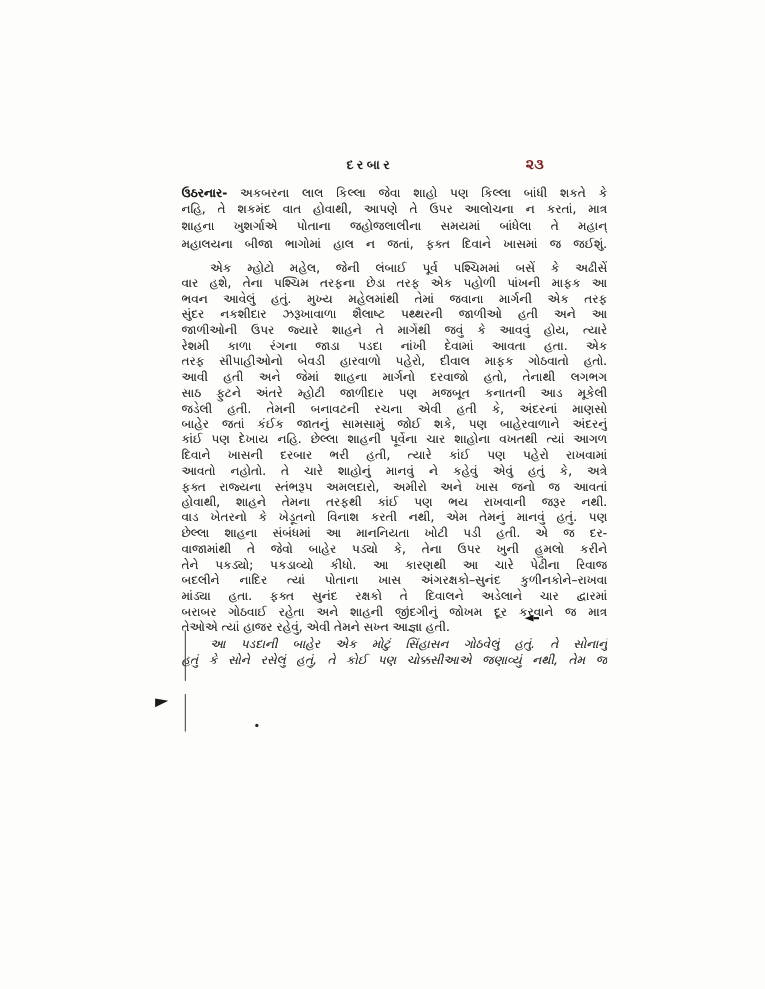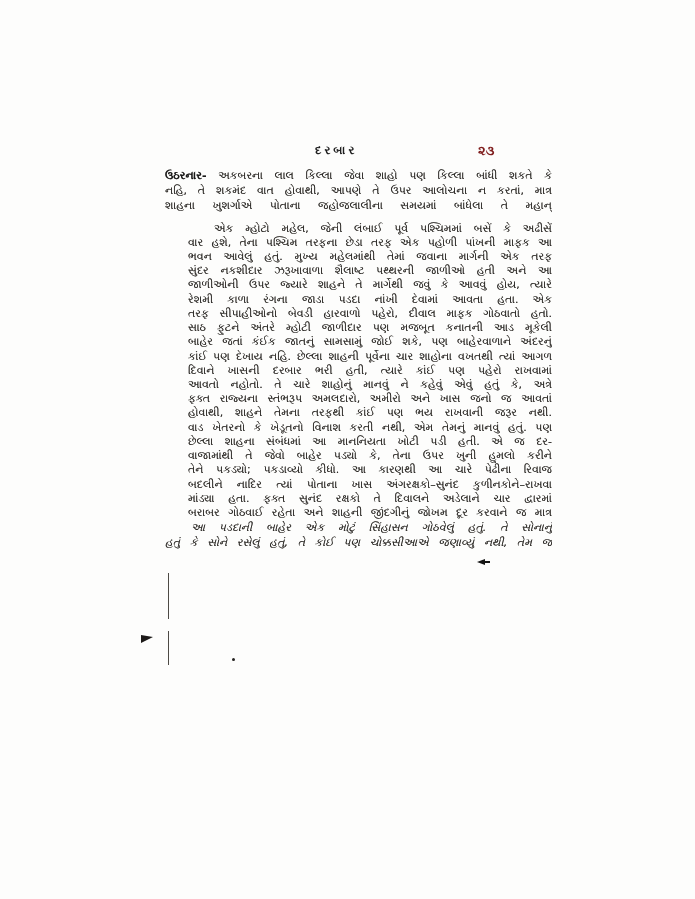--- a/index.html
+++ b/index.html
@@ -51,21 +51,21 @@
     text-align-last: justify;
     white-space: normal;
     overflow: hidden;
     text-shadow: 0 0 0.5px rgba(40,35,30,0.55);
   }
   .line.short-last { text-align-last: left; }
   .para.indent .line:first-child { text-indent: 26px; }
 
   #body-text .para:nth-child(1) .line { line-height: 15.2px; height: 15.2px; }
   #body-text .para:nth-child(2) { margin-top: 8px; }
-  #body-text .para:nth-child(2) .line { line-height: 14.22px; height: 14.22px; margin-left: 23px; }
+  #body-text .para:nth-child(2) .line { line-height: 14.22px; height: 14.22px; }
   #body-text .para:nth-child(3) .line { line-height: 15px; height: 15px; font-style: italic; }
 
   .lead-word { font-weight: bold; color: #181818; }
 
   
   .margin-line {
     position: absolute;
     left: 168px;
     width: 1px;
     background: #4d4a45;
@@ -118,43 +118,47 @@
   <div class="scan-area">
     <div class="header">
       <span class="running-title">દરબાર</span>
       <span class="page-number">૨૩</span>
     </div>
     <div id="body-text">
         <div class="para">
           <div class="line"><span class="lead-word">ઉઠરનાર-</span> અકબરના લાલ કિલ્લા જેવા શાહો પણ કિલ્લા બાંધી શકતે કે</div>
           <div class="line">નહિ, તે શકમંદ વાત હોવાથી, આપણે તે ઉપર આલોચના ન કરતાં, માત્ર</div>
           <div class="line">શાહના ખુશર્ગાએ પોતાના જહોજલાલીના સમયમાં બાંધેલા તે મહાન્</div>
+          <div class="line">મહાલયના બીજા ભાગોમાં હાલ ન જતાં, ફક્ત દિવાને ખાસમાં જ જઈશું.</div>
         </div>
         <div class="para indent">
           <div class="line">એક મ્હોટો મહેલ, જેની લંબાઈ પૂર્વ પશ્ચિમમાં બસેં કે અઢીસેં</div>
           <div class="line">વાર હશે, તેના પશ્ચિમ તરફના છેડા તરફ એક પહોળી પાંખની માફક આ</div>
           <div class="line">ભવન આવેલું હતું. મુખ્ય મહેલમાંથી તેમાં જવાના માર્ગની એક તરફ</div>
           <div class="line">સુંદર નકશીદાર ઝરૂખાવાળા શૈલાષ્ટ પથ્થરની જાળીઓ હતી અને આ</div>
           <div class="line">જાળીઓની ઉપર જ્યારે શાહને તે માર્ગેથી જવું કે આવવું હોય, ત્યારે</div>
           <div class="line">રેશમી કાળા રંગના જાડા પડદા નાંખી દેવામાં આવતા હતા. એક</div>
           <div class="line">તરફ સીપાહીઓનો બેવડી હારવાળો પહેરો, દીવાલ માફક ગોઠવાતો હતો.</div>
+          <div class="line">આવી હતી અને જેમાં શાહના માર્ગનો દરવાજો હતો, તેનાથી લગભગ</div>
           <div class="line">સાઠ ફુટને અંતરે મ્હોટી જાળીદાર પણ મજબૂત કનાતની આડ મૂકેલી</div>
+          <div class="line">જડેલી હતી. તેમની બનાવટની રચના એવી હતી કે, અંદરનાં માણસો</div>
           <div class="line">બાહેર જતાં કંઈક જાતનું સામસામું જોઈ શકે, પણ બાહેરવાળાને અંદરનું</div>
           <div class="line">કાંઈ પણ દેખાય નહિ. છેલ્લા શાહની પૂર્વેના ચાર શાહોના વખતથી ત્યાં આગળ</div>
           <div class="line">દિવાને ખાસની દરબાર ભરી હતી, ત્યારે કાંઈ પણ પહેરો રાખવામાં</div>
           <div class="line">આવતો નહોતો. તે ચારે શાહોનું માનવું ને કહેવું એવું હતું કે, અત્રે</div>
           <div class="line">ફક્ત રાજ્યના સ્તંભરૂપ અમલદારો, અમીરો અને ખાસ જનો જ આવતાં</div>
           <div class="line">હોવાથી, શાહને તેમના તરફથી કાંઈ પણ ભય રાખવાની જરૂર નથી.</div>
           <div class="line">વાડ ખેતરનો કે ખેડૂતનો વિનાશ કરતી નથી, એમ તેમનું માનવું હતું. પણ</div>
           <div class="line">છેલ્લા શાહના સંબંધમાં આ માનનિયતા ખોટી પડી હતી. એ જ દર-</div>
           <div class="line">વાજામાંથી તે જેવો બાહેર પડ્યો કે, તેના ઉપર ખુની હુમલો કરીને</div>
           <div class="line">તેને પકડ્યો; પકડાવ્યો કીધો. આ કારણથી આ ચારે પેઢીના રિવાજ</div>
           <div class="line">બદલીને નાદિર ત્યાં પોતાના ખાસ અંગરક્ષકો–સુનંદ કુળીનકોને–રાખવા</div>
           <div class="line">માંડ્યા હતા. ફક્ત સુનંદ રક્ષકો તે દિવાલને અડેલાને ચાર દ્વારમાં</div>
           <div class="line">બરાબર ગોઠવાઈ રહેતા અને શાહની જીંદગીનું જોખમ દૂર કરવાને જ માત્ર</div>
+          <div class="line short-last">તેઓએ ત્યાં હાજર રહેવું, એવી તેમને સખ્ત આજ્ઞા હતી.</div>
         </div>
         <div class="para indent">
           <div class="line">આ પડદાની બાહેર એક મોટું સિંહાસન ગોઠવેલું હતું. તે સોનાનું</div>
           <div class="line">હતું કે સોને રસેલું હતું, તે કોઈ પણ ચોક્કસીઆએ જણાવ્યું નથી, તેમ જ</div>
         </div>
       </div>
   </div>
 
   <div class="margin-line" id="margin-line-1"></div>
   <div class="margin-line" id="margin-line-2"></div>

